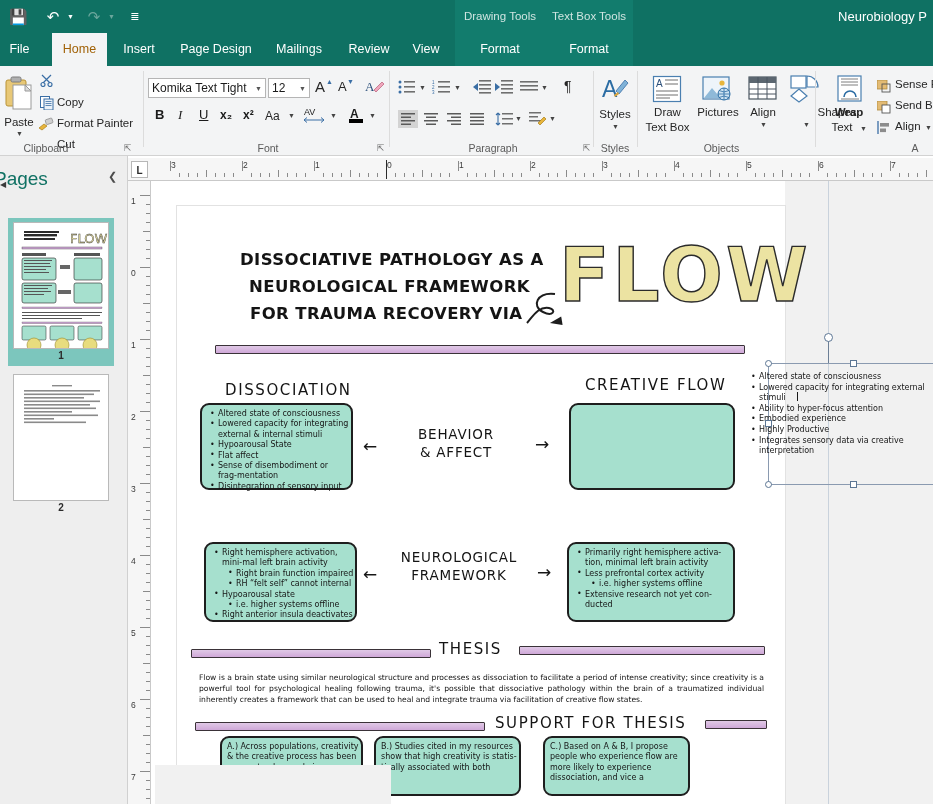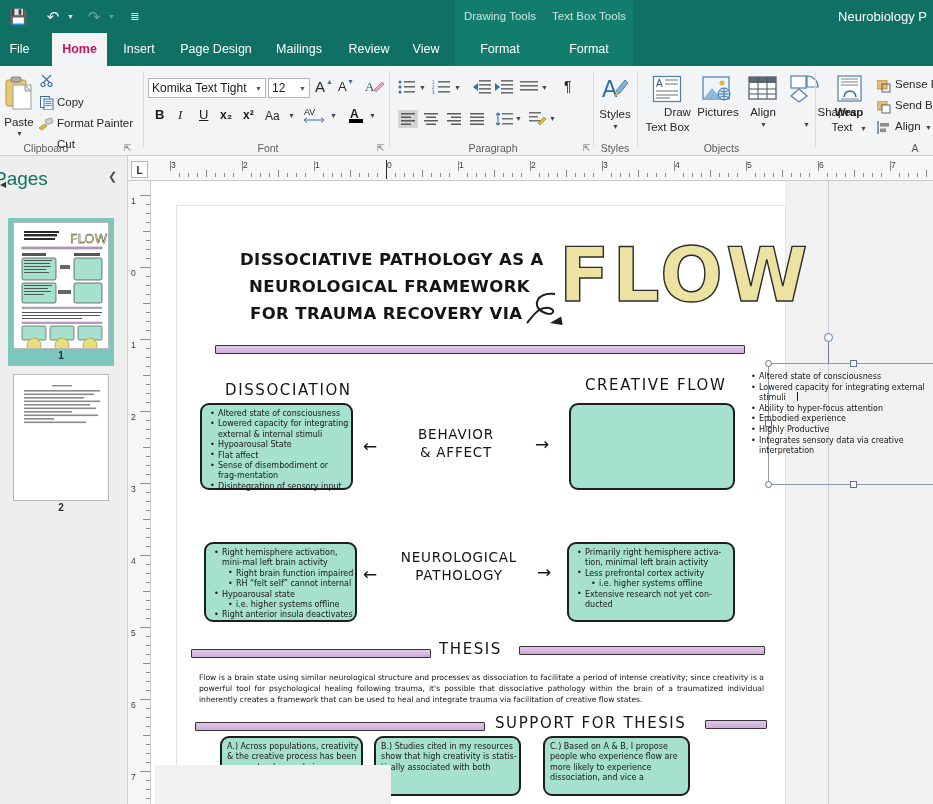--- a/index.html
+++ b/index.html
@@ -35,21 +35,21 @@
 
   
   #tabstrip {
     position:absolute; left:0; top:33px; width:933px; height:33px;
     background:#0f7163;
   }
   .tab {
     position:absolute; top:0; height:33px; line-height:33px;
     color:#ffffff; font-size:12.5px; text-align:center; white-space:nowrap;
   }
-  .tab.active { background:#f3f4f5; color:#be185d;font-weight:bold; }
+  .tab.active { background:#f3f4f5; color:#a16207; }
   .tab.ctxtab { background:#127c6d; }
 
   
   #ribbon {
     position:absolute; left:0; top:66px; width:933px; height:90px;
     background:#f3f4f5; border-bottom:1px solid #d2d2d2;
   }
   .grp { position:absolute; top:0; height:90px; }
   .grp-sep { position:absolute; top:5px; width:1px; height:76px; background:#dcdcdc; }
   .grp-label {
@@ -471,21 +471,21 @@
   <div class="grp-sep" style="left:637px;"></div>
 
   <div class="grp" style="left:640px;width:163px;">
     <div class="ico" style="left:12px;top:9px;">
       <svg width="30" height="28" viewBox="0 0 30 28">
         <rect x="1.5" y="1.5" width="27" height="25" fill="#fff" stroke="#4a7fb0" stroke-width="1.2"></rect>
         <text x="4" y="12" font-family="Liberation Sans, sans-serif" font-size="10" fill="#2b4f7a">A</text>
         <path d="M13 5h13M13 9h13M4 16h22M4 20h22M4 23h14" stroke="#6f6f6f" stroke-width="1"></path>
       </svg>
     </div>
-    <div class="big-lbl" style="left:10px;top:40px;width:55px;">Draw</div>
+    <div class="big-lbl" style="left:0px;top:40px;width:55px;">Draw</div>
     <div class="big-lbl" style="left:0px;top:55px;width:55px;">Text Box</div>
 
     <div class="ico" style="left:62px;top:9px;">
       <svg width="30" height="28" viewBox="0 0 30 28">
         <rect x="1" y="2" width="26" height="22" fill="#eef4fa" stroke="#4a7fb0" stroke-width="1.2"></rect>
         <circle cx="20" cy="8" r="2.6" fill="#e8b53b"></circle>
         <path d="M2 23 L10 13 L16 20 L20 16 L26 23 Z" fill="#8fb9d8"></path>
         <circle cx="22" cy="19" r="6" fill="#cfe3f2" stroke="#2b6ca3" stroke-width="1"></circle>
         <path d="M16 19h12M22 13v12M17 15.5q5 3 10 0M17 22.5q5 -3 10 0" stroke="#2b6ca3" stroke-width="0.8" fill="none"></path>
       </svg>
@@ -877,21 +877,21 @@
         <ul>
             <li>Primarily right hemisphere activa-tion, minimal left brain activity</li>
             <li>Less prefrontal cortex activity</li>
             <li class="sub">i.e. higher systems offline</li>
             <li>Extensive research not yet con-ducted</li>
           </ul>
       </div>
 
       <div class="mid-label" style="left:206px;top:342px;width:152px;">
         <div>NEUROLOGICAL</div>
-        <div>PATHOLOGY</div>
+        <div>FRAMEWORK</div>
       </div>
       <div class="arrow" style="left:186px;top:360px;">←</div>
       <div class="arrow" style="left:360px;top:358px;">→</div>
 
       <div class="divbar" style="left:14px;top:443px;width:240px;"></div>
       <div class="sec-head" style="left:262px;top:434px;">THESIS</div>
       <div class="divbar" style="left:342px;top:440px;width:246px;"></div>
 
       <div id="thesis-para">Flow is a brain state using similar neurological structure and processes as dissociation to facilitate a period of intense creativity; since creativity is a powerful tool for psychological healing following trauma, it's possible that dissociative pathology within the brain of a traumatized individual inherently creates a framework that can be used to heal and integrate trauma via facilitation of creative flow states.</div>
 

